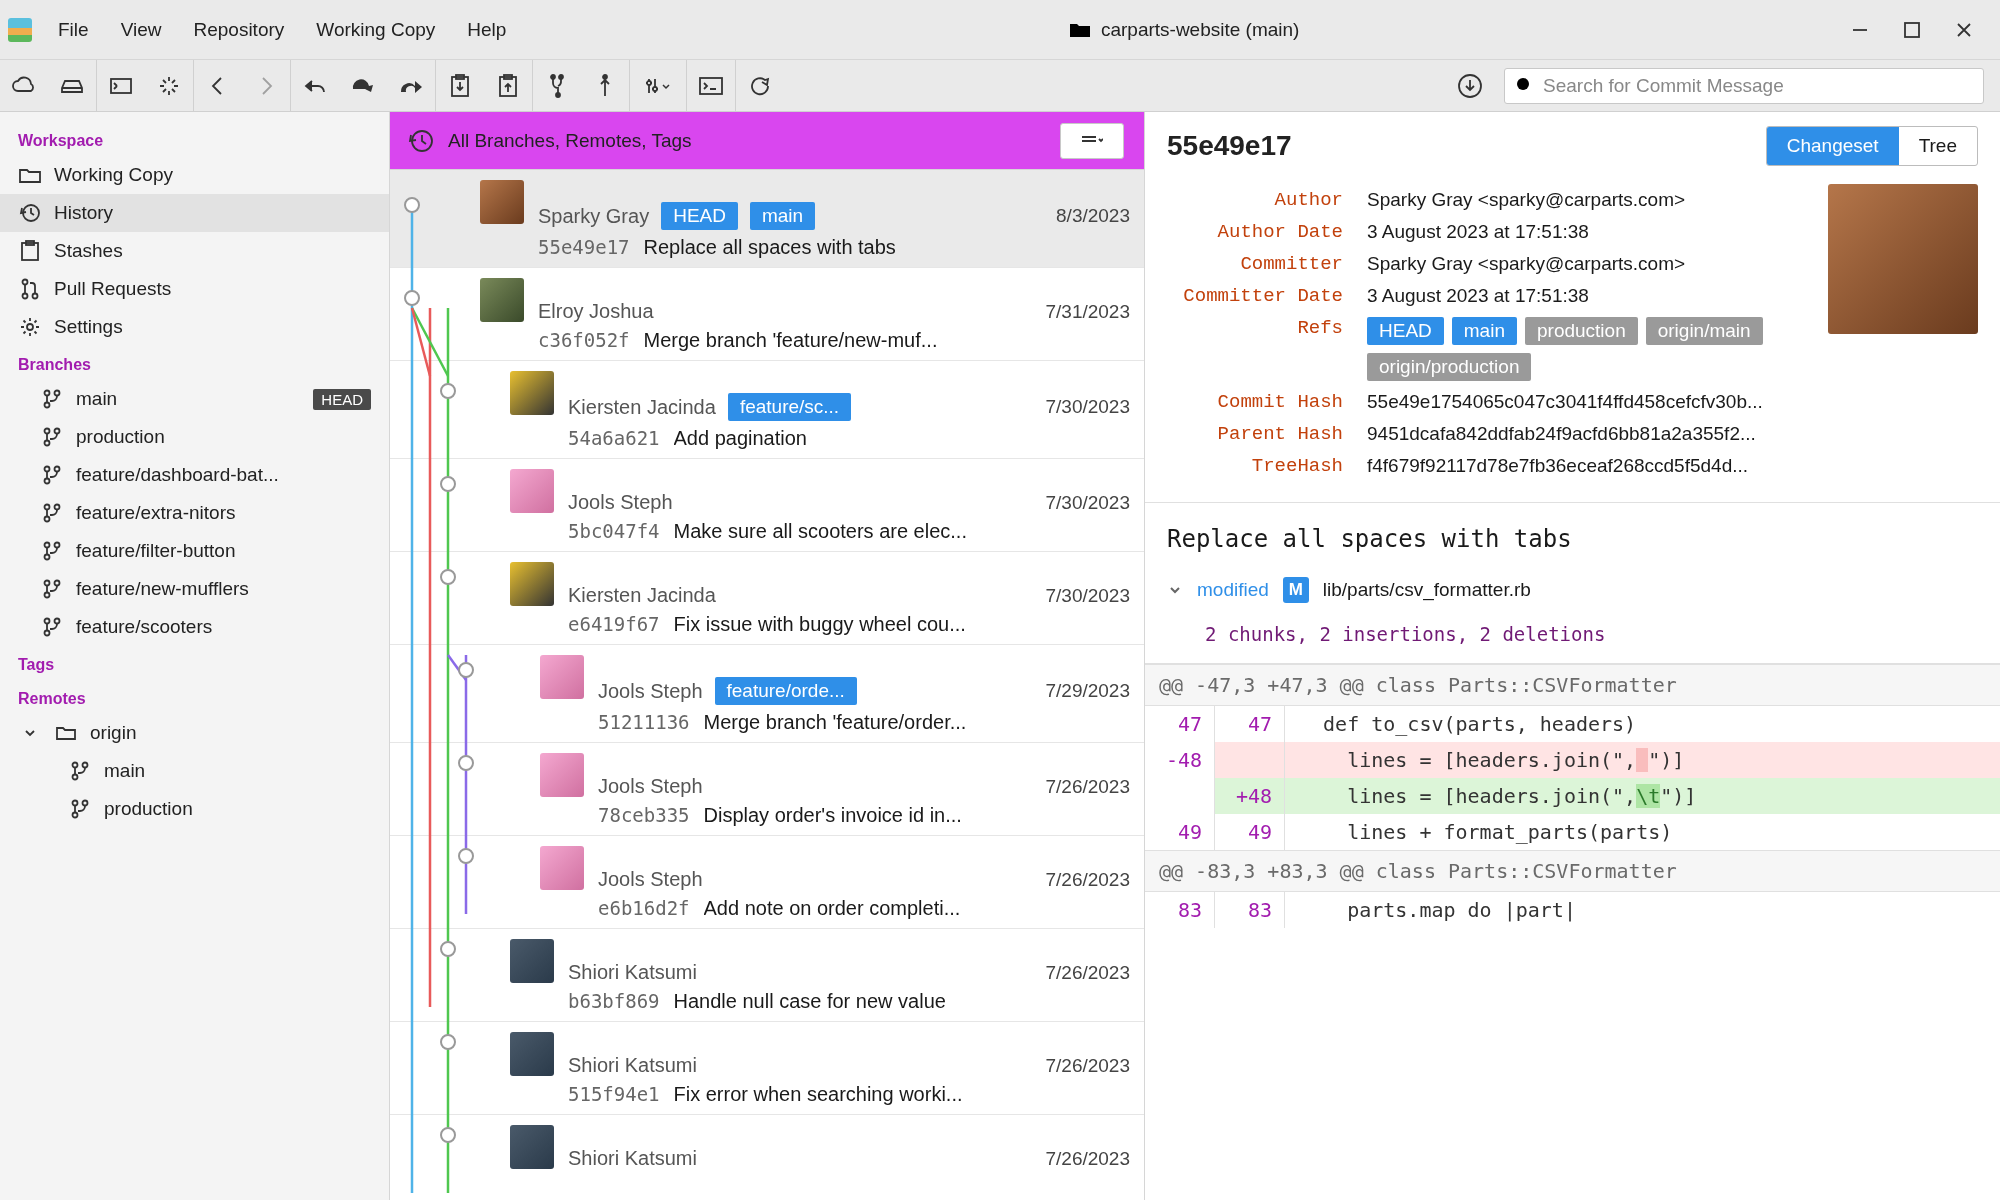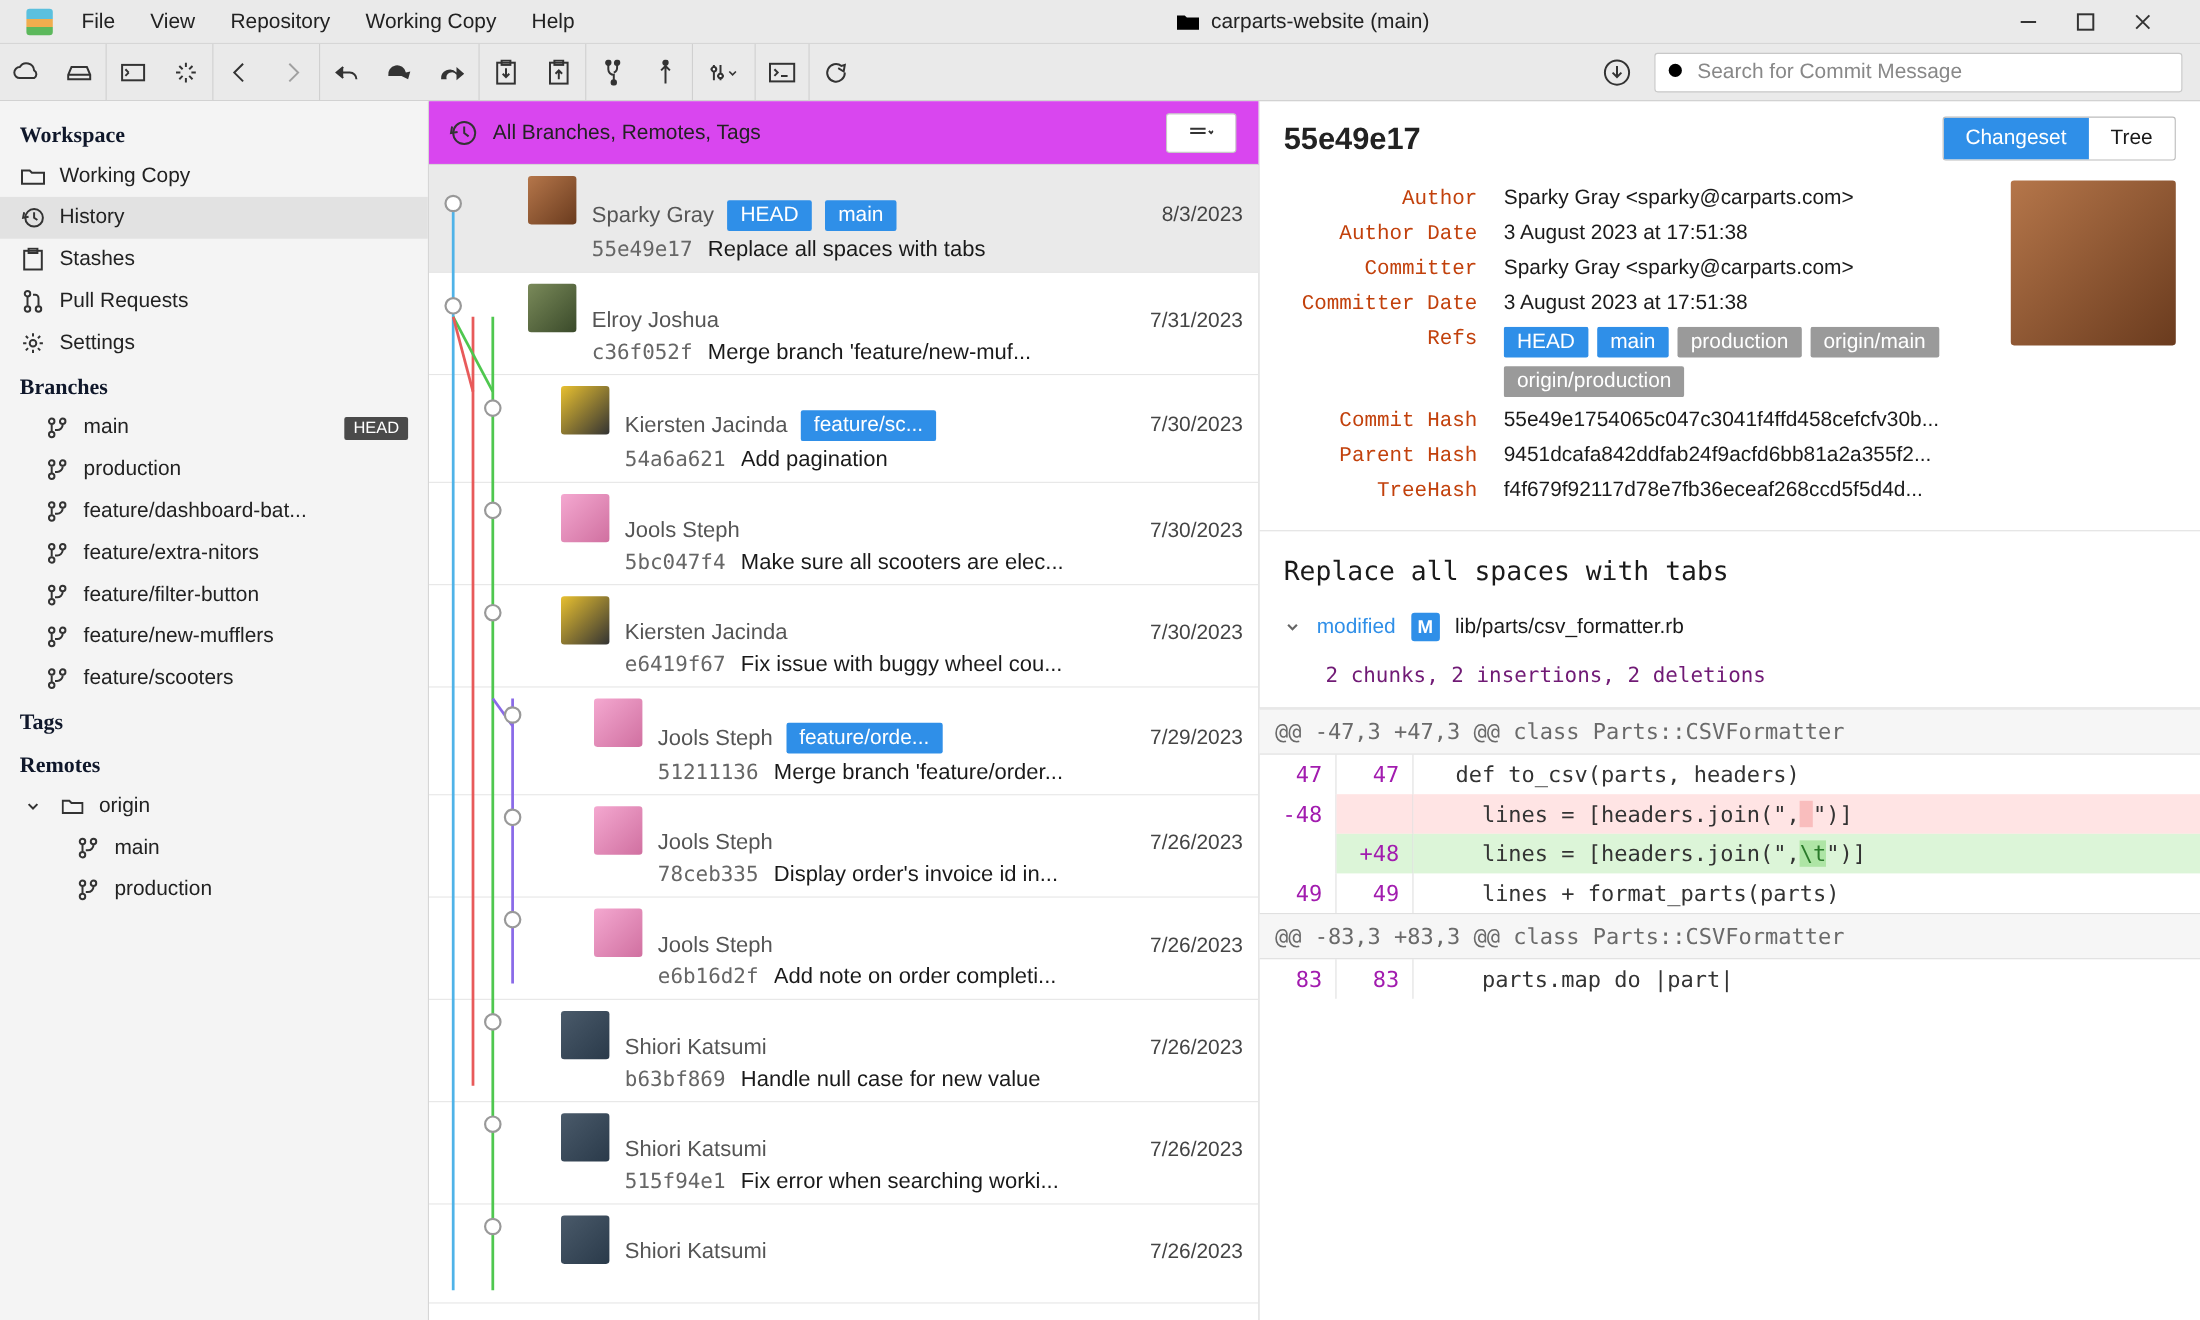--- a/index.html
+++ b/index.html
@@ -1,41 +1,41 @@
 <!DOCTYPE html>
 <html><head>
 <meta charset="utf-8">
 <style>
   * { box-sizing: border-box; margin: 0; padding: 0; }
   body { font-family: -apple-system, "Segoe UI", Arial, sans-serif; font-size: 19px; color: #1a1a1a; background: #fff; overflow: hidden; }
   .window { width: 2000px; height: 1200px; display: flex; flex-direction: column; }
 
   
-  .titlebar { height: 40px; background: #eaeaea; display: flex; align-items: center; padding: 0 24px; border-bottom: 1px solid #d6d6d6; }
+  .titlebar { height: 60px; background: #eaeaea; display: flex; align-items: center; padding: 0 8px; border-bottom: 1px solid #d6d6d6; }
   .app-icon { width: 24px; height: 24px; background: linear-gradient(180deg,#5bc0de 0%,#5bc0de 40%,#f0ad4e 40%,#f0ad4e 70%,#5cb85c 70%); border-radius: 3px; margin-right: 12px; }
   .menu { display: flex; gap: 4px; }
   .menu-item { padding: 6px 14px; cursor: pointer; color: #222; }
   .titlebar-center { flex: 1; display: flex; justify-content: center; align-items: center; gap: 10px; color: #222; }
   .win-controls { display: flex; gap: 28px; padding-right: 16px; align-items: center; }
   .win-btn { width:24px; height:24px; display:flex; align-items:center; justify-content:center; }
 
   
   .toolbar { height: 52px; background: #eaeaea; display: flex; align-items: center; border-bottom: 1px solid #d0d0d0; }
   .tb-group { display: flex; align-items: center; height:100%; border-right: 1px solid #d0d0d0; }
   .tb-btn { width: 48px; height: 100%; display:flex; align-items:center; justify-content:center; cursor:pointer; }
   .tb-btn.wide { width: 56px; }
   .spacer { flex: 1; }
   .search-box { display:flex; align-items:center; width: 480px; height:36px; background:#fff; border:1px solid #c8c8c8; border-radius:3px; margin-right:16px; padding:0 10px; gap:8px; color:#777; }
   .search-box input { border:none; outline:none; flex:1; font-size:19px; color:#333; background:transparent; }
   .search-box input::placeholder { color:#888; }
 
   
   .body { flex:1; display:flex; min-height:0; }
   .sidebar { width: 390px; background:#f4f4f4; border-right:1px solid #d6d6d6; padding-top:10px; overflow:hidden; }
-  .sb-heading { font-weight:600; color:#0f172a; padding:10px 18px 6px; font-size:20px;font-family:Liberation Serif, serif; }
+  .sb-heading { font-weight:600; color:#a21caf; padding:10px 18px 6px; font-size:16px; }
   .sb-item { display:flex; align-items:center; gap:12px; padding:8px 18px; cursor:pointer; color:#222; }
   .sb-item.selected { background:#e2e2e2; }
   .sb-item .ico { width:24px; display:flex; justify-content:center; }
   .sb-sub { padding-left: 40px; }
   .sb-subsub { padding-left: 68px; }
   .head-badge { background:#4a4a4a; color:#fff; font-size:15px; padding:2px 8px; border-radius:2px; margin-left:auto; }
 
   
   .center { flex:1; display:flex; flex-direction:column; border-right:1px solid #d6d6d6; min-width:0; }
   .list-header { height:58px; background:#d946ef; display:flex; align-items:center; padding:0 20px 0 18px; gap:14px; border-bottom:1px solid #d6d6d6; }

